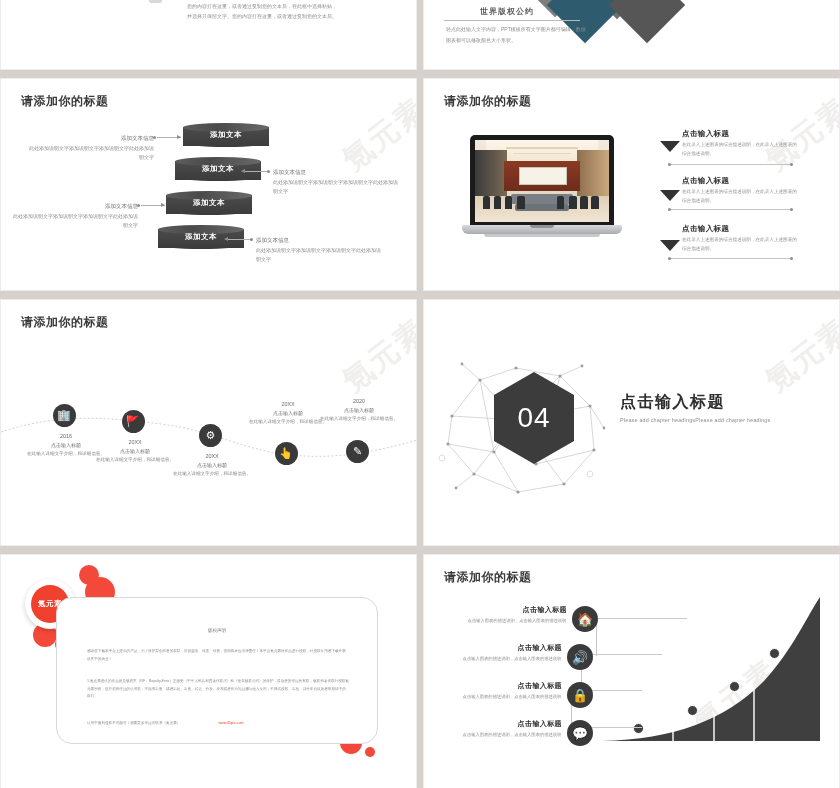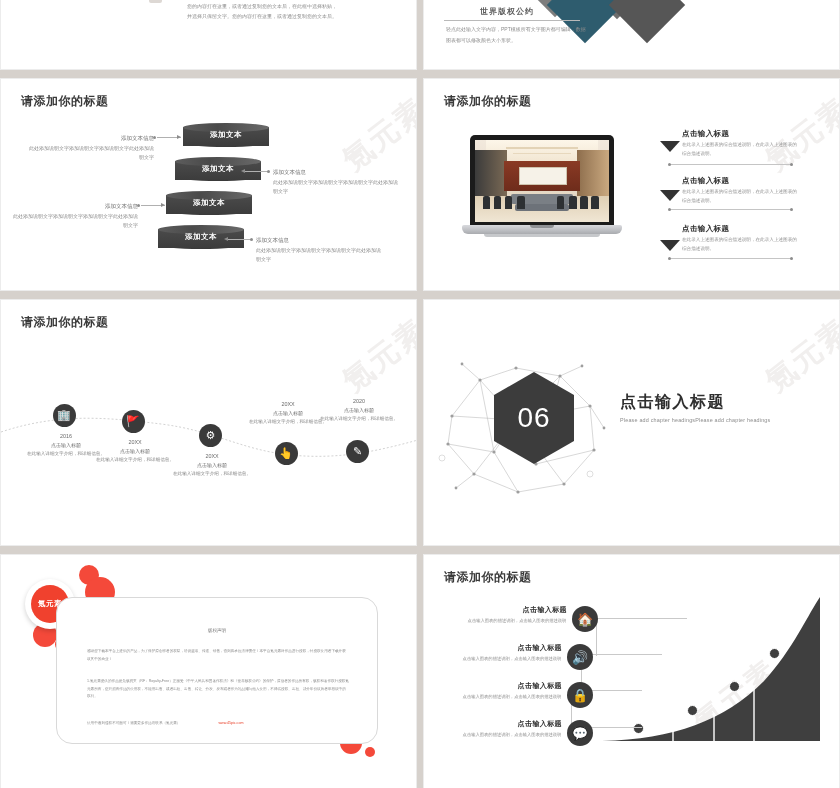--- a/index.html
+++ b/index.html
@@ -414,21 +414,21 @@
         <circle cx="172" cy="82" r="1.4"></circle>
           <circle cx="24" cy="142" r="1.4"></circle>
       </g>
       <g stroke="#c9c9c9" fill="none" stroke-width="0.6">
         <circle cx="10" cy="112" r="3"></circle>
           <circle cx="158" cy="128" r="3"></circle>
       </g>
     </svg>
     <div class="hexwrap">
       <div class="hex">
-        <span>06</span>
+        <span>04</span>
       </div>
     </div>
     <div class="ch-title">点击输入标题</div>
     <div class="ch-sub">Please add chapter headingsPlease add chapter headings</div>
   </div>
 
   <div class="slide">
     <div class="wm bl">氪元素</div>
 
     <div class="bub" style="left:78px;top:10px;width:20px;height:20px;"></div>

